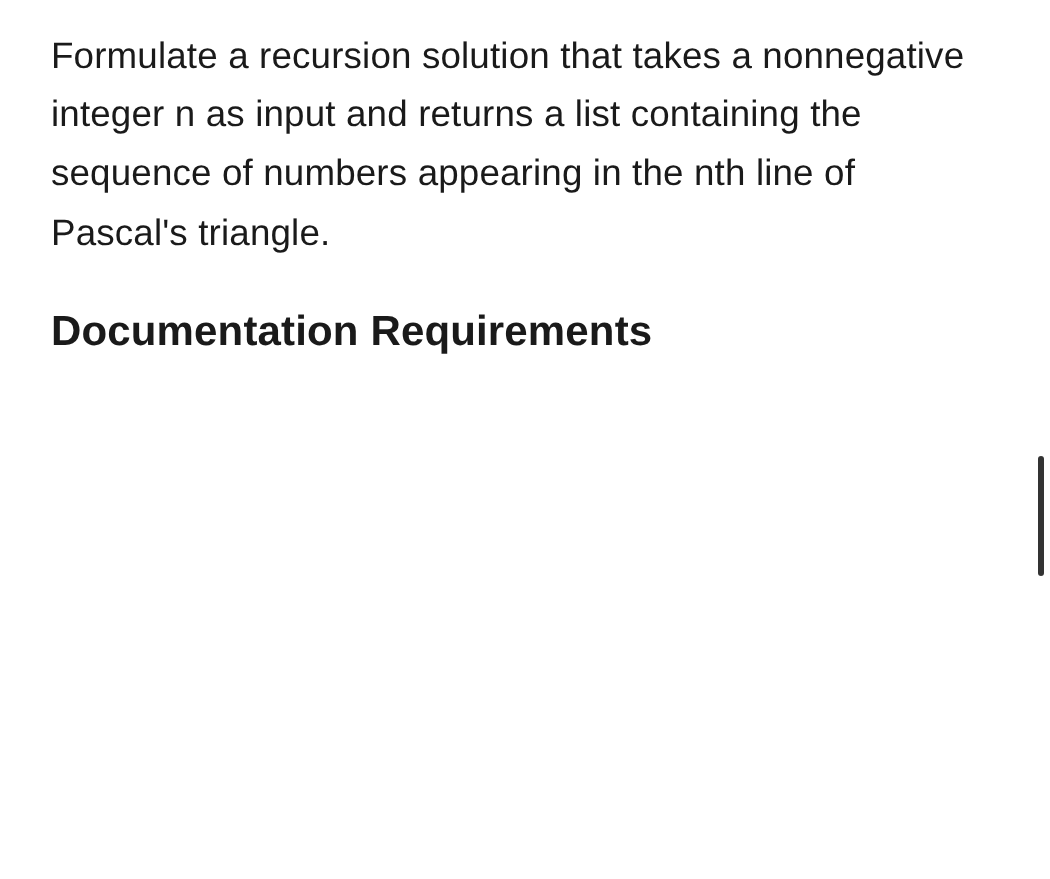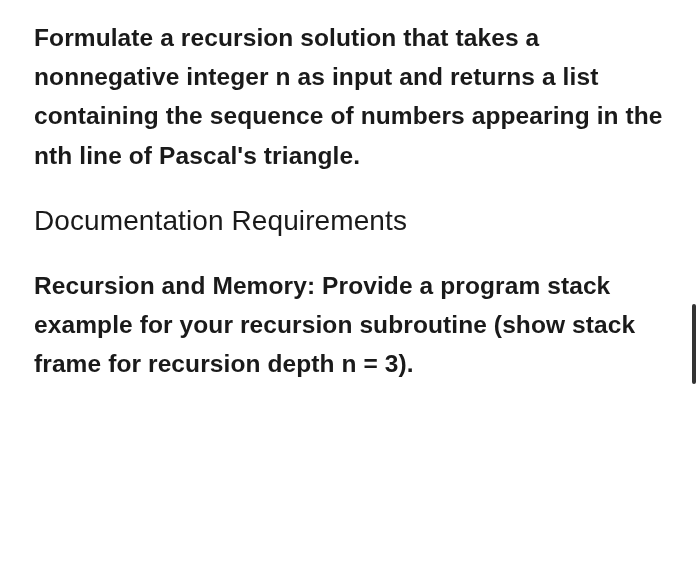--- a/index.html
+++ b/index.html
@@ -14,41 +14,39 @@
       position: relative;
     }
     .content {
       padding: 18px 34px 18px 34px;
     }
     .para {
       font-size: 24.5px;
       line-height: 1.6;
       margin: 0 0 26px 0;
       letter-spacing: 0.1px;
-      font-weight: bold;
     }
     .heading {
       font-size: 28px;
       line-height: 1.4;
-      font-weight: 400;
+      font-weight: 700;
       margin: 0 0 26px 0;
       letter-spacing: 0.1px;
     }
     .scroll-indicator {
       position: absolute;
       right: 4px;
       top: 304px;
       width: 4px;
       height: 80px;
       background: #333333;
       border-radius: 2px;
     }
   </style>
 </head>
 <body>
 
 <div class="content">
   <p class="para">Formulate a recursion solution that takes a nonnegative integer n as input and returns a list containing the sequence of numbers appearing in the nth line of Pascal's triangle.</p>
   <h2 class="heading">Documentation Requirements</h2>
-  <p class="para">Recursion and Memory:  Provide a program stack example for your recursion subroutine (show stack frame for recursion depth n = 3).</p>
 </div>
 
 <div class="scroll-indicator"></div>
 
 </body></html>

